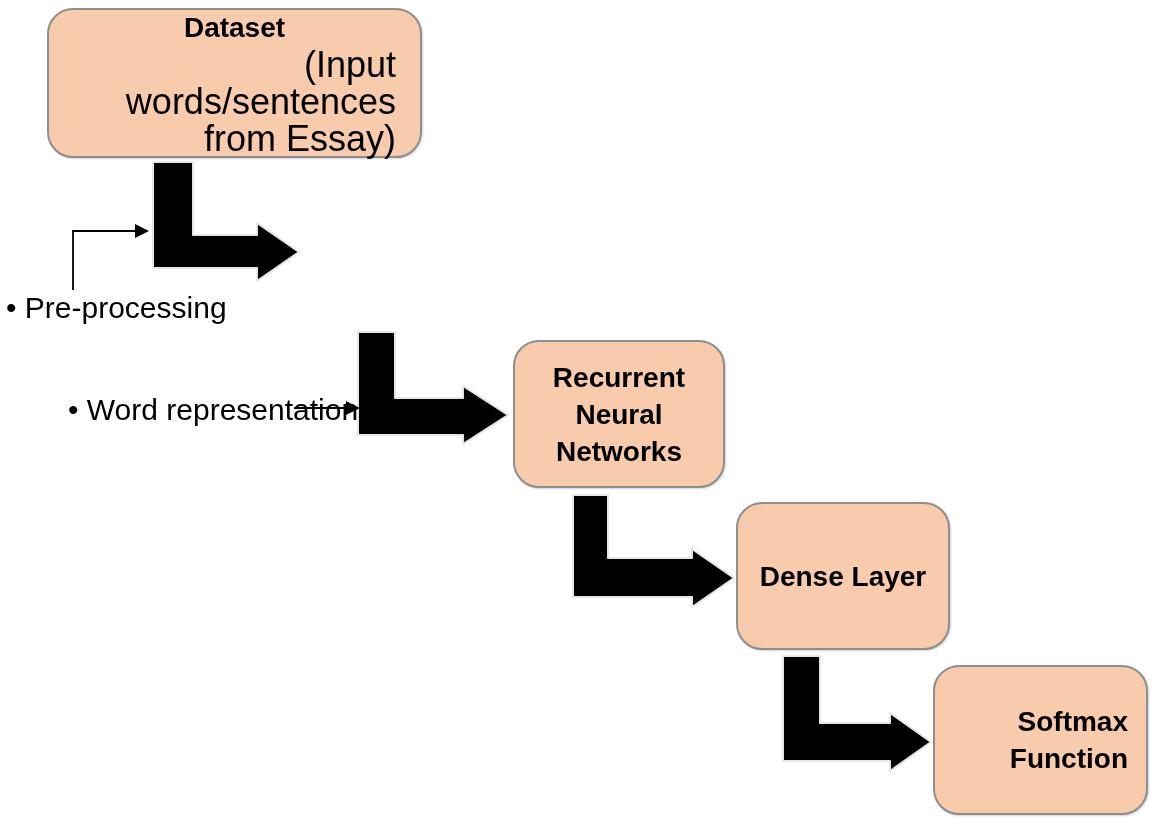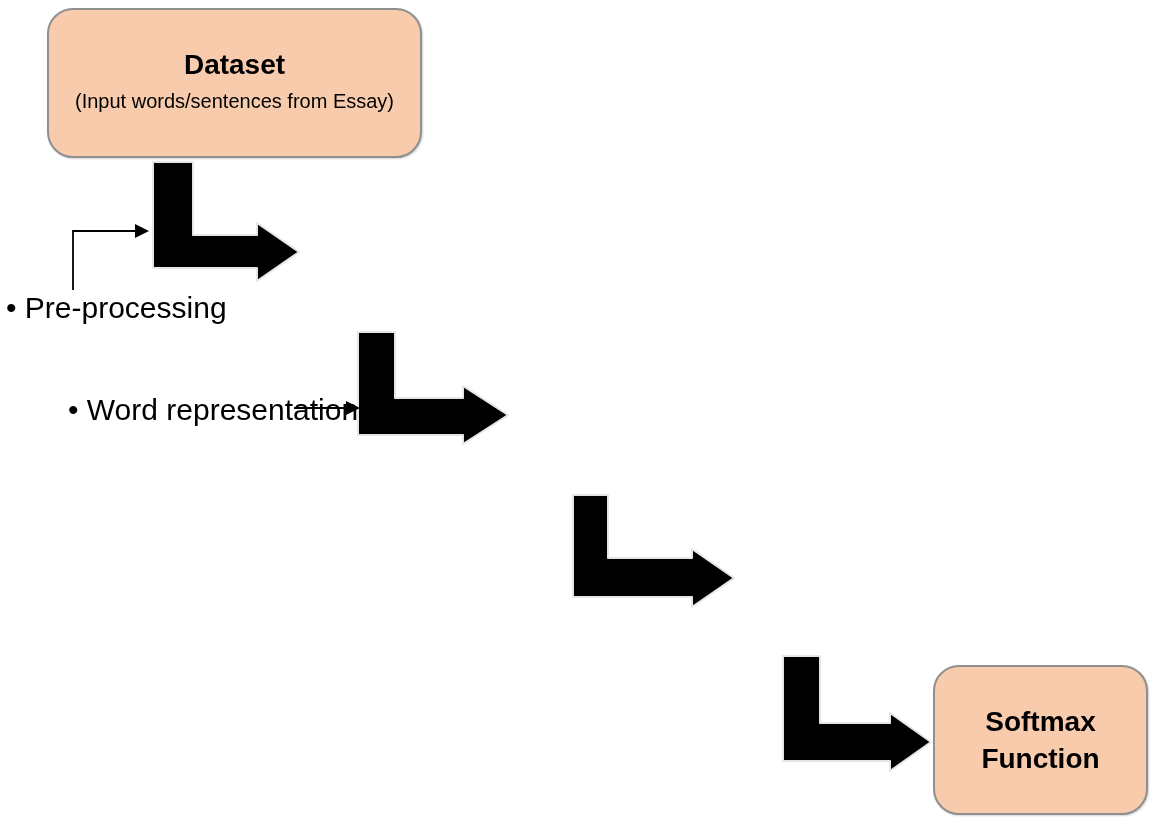--- a/index.html
+++ b/index.html
@@ -35,29 +35,30 @@
     justify-content: center;
     text-align: center;
     box-shadow: 1px 1px 2px rgba(0,0,0,0.18);
   }
   .node .title {
     font-size: 28px;
     font-weight: 700;
     line-height: 37px;
   }
   .node .subtitle {
-    font-size: 20px;
+    font-size: 36px;
     font-weight: 400;
     line-height: 37px;
+    text-align: right;
   }
   #node-dataset        { left: 47px;  top: 8px;   width: 375px; height: 150px; padding: 0 24px; }
   #node-embedding      { left: 302px; top: 174px; width: 308px; height: 149px; padding: 0 10px; }
   #node-rnn            { left: 513px; top: 340px; width: 212px; height: 148px; padding: 0 10px; }
   #node-dense          { left: 736px; top: 502px; width: 214px; height: 148px; padding: 0 10px; }
-  #node-softmax        { left: 933px; top: 665px; width: 215px; height: 150px; padding: 0 6px; }
+  #node-softmax        { left: 933px; top: 665px; width: 215px; height: 150px; padding: 0 18px; text-align: right; }
   .annotation {
     position: absolute;
     font-size: 30px;
     font-weight: 400;
     color: #000000;
     white-space: nowrap;
   }
   #annotation-preprocessing { left: 6px;  top: 291px; }
   #annotation-wordrep       { left: 68px; top: 393px; }
 </style>
@@ -79,21 +80,27 @@
     <path d="M294,408 L346,408" fill="none" stroke="#000000" stroke-width="1.8"></path>
     <polygon points="346,401 360,408 346,415" fill="#000000"></polygon>
   </svg>
 
   <div class="node" id="node-dataset">
     <div class="title">Dataset</div>
     <div class="subtitle">(Input words/sentences from Essay)</div>
   </div>
 
 
+  <div class="node" id="node-rnn">
+    <div class="title">Recurrent Neural Networks</div>
+  </div>
 
+  <div class="node" id="node-dense">
+    <div class="title">Dense Layer</div>
+  </div>
 
   <div class="node" id="node-softmax">
     <div class="title">Softmax Function</div>
   </div>
 
   <div class="annotation" id="annotation-preprocessing">• Pre-processing</div>
 
   <div class="annotation" id="annotation-wordrep">• Word representation</div>
 
 </div>

